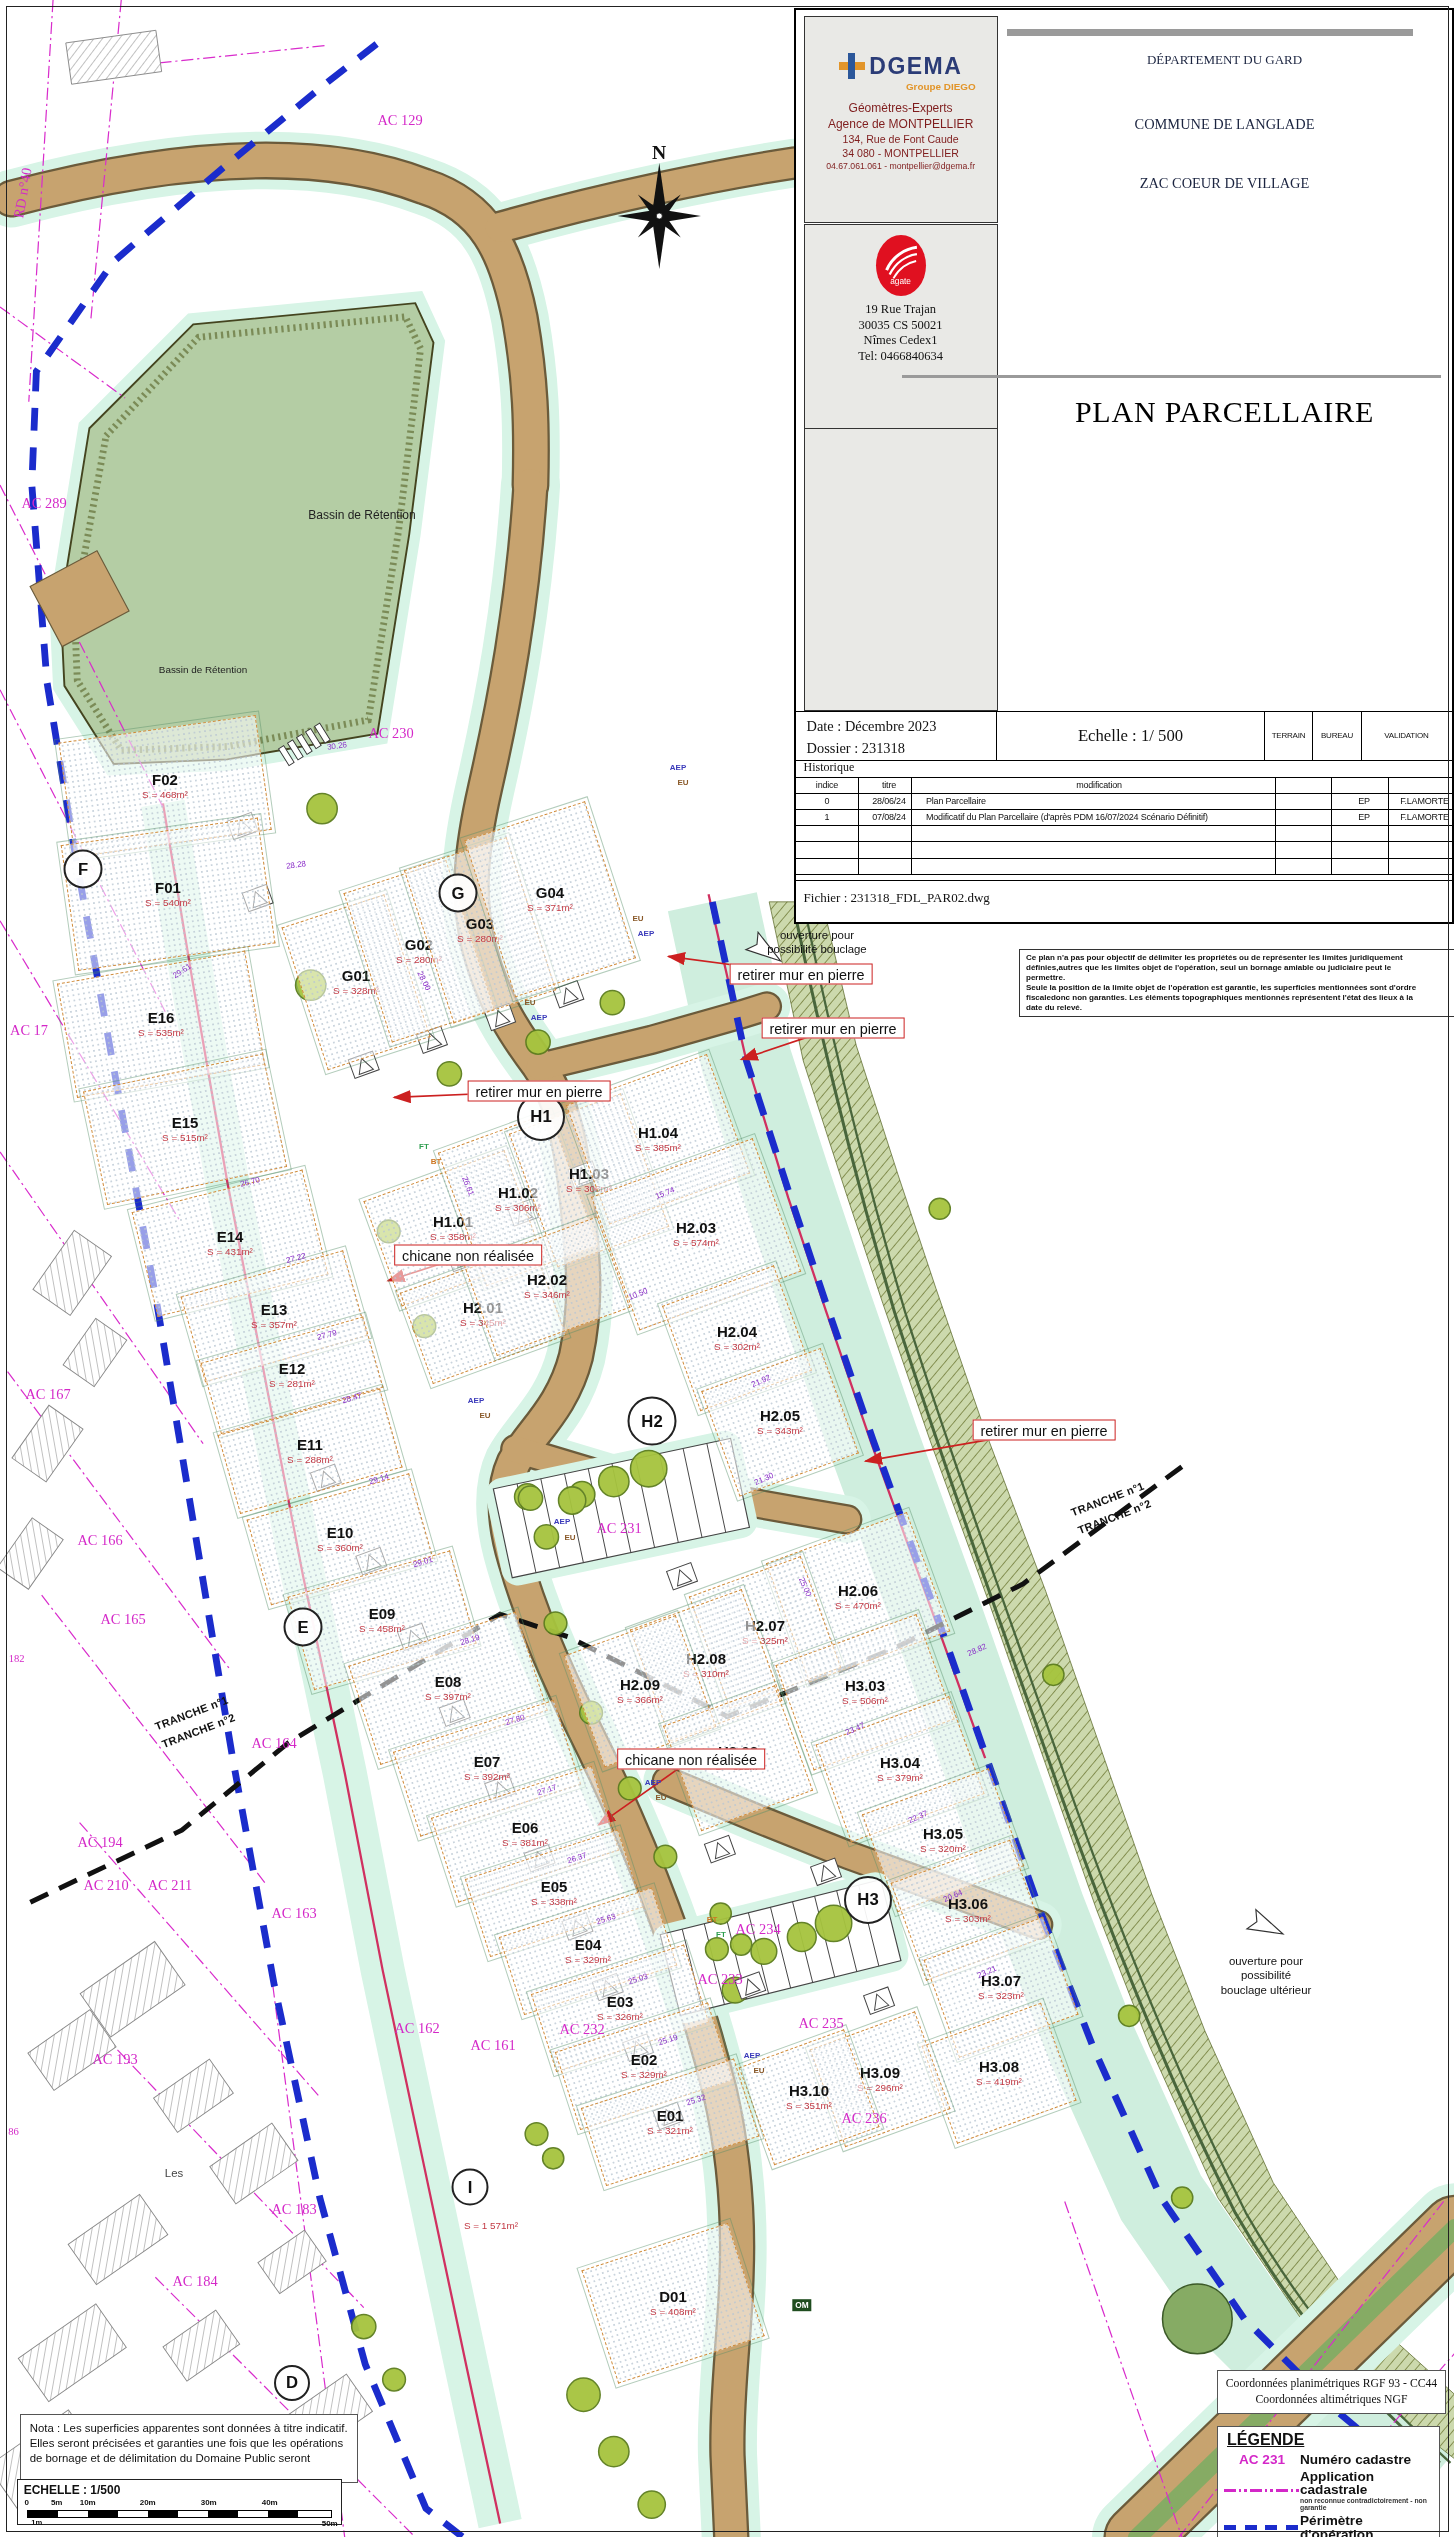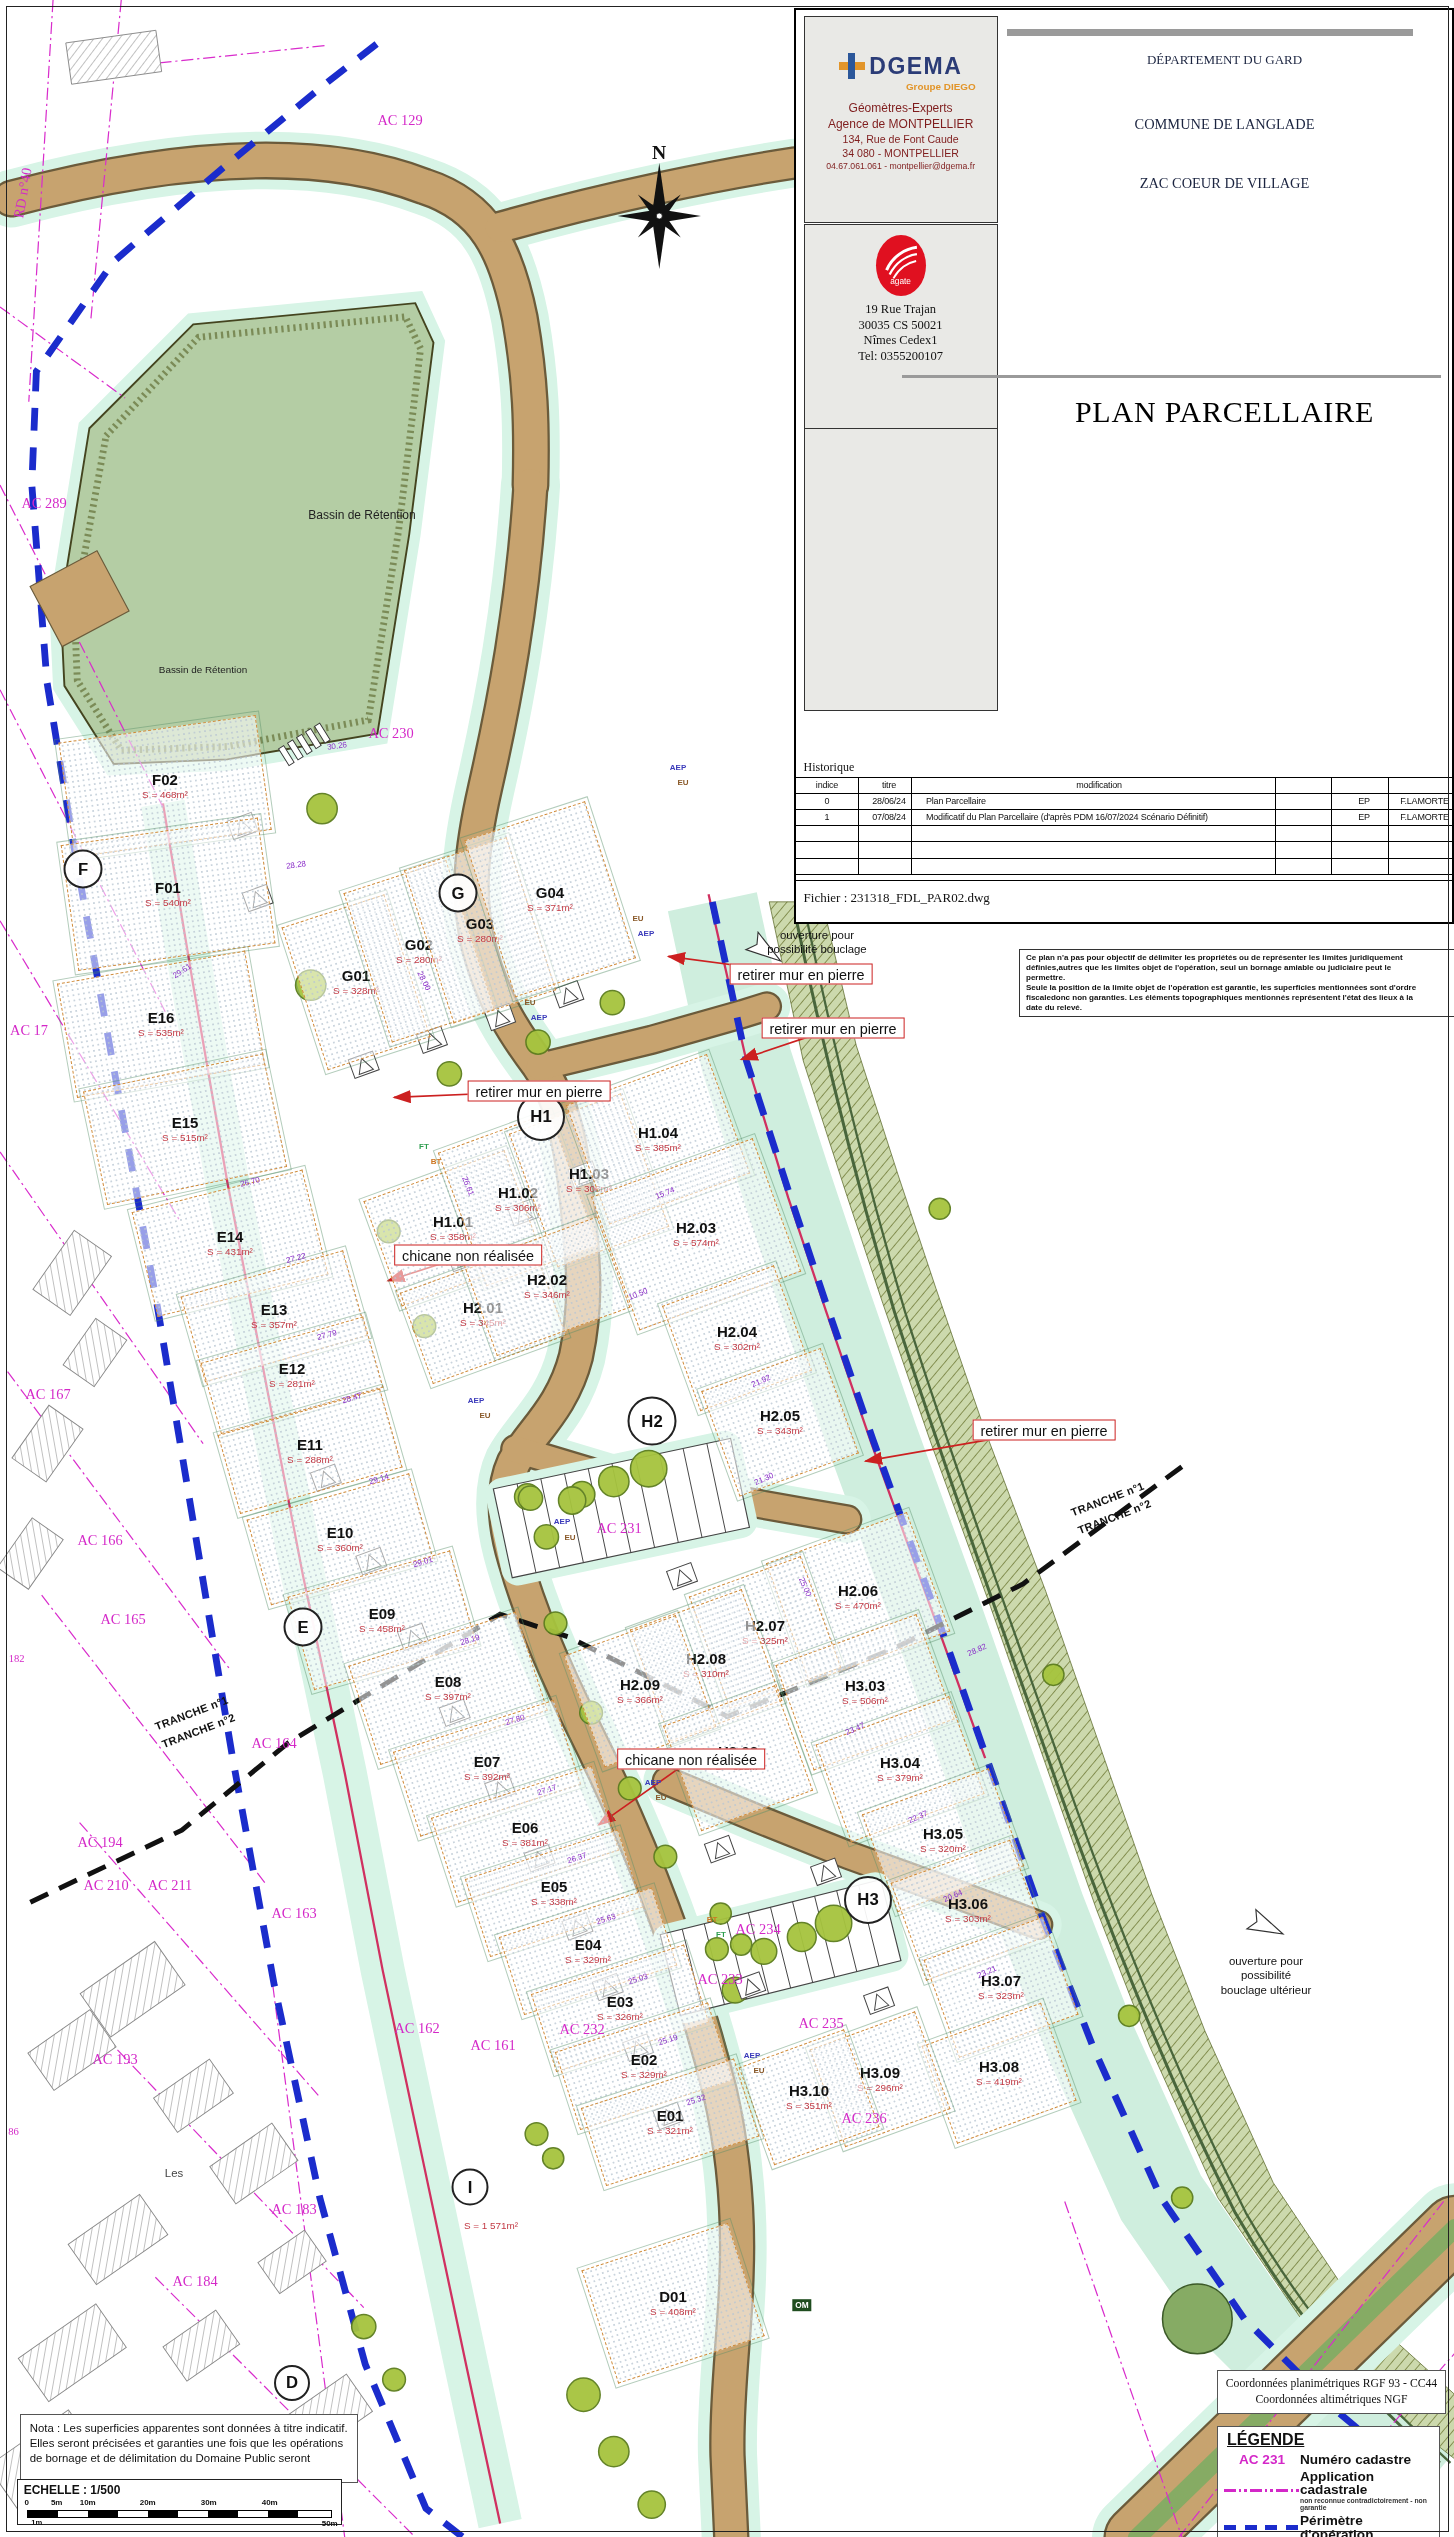--- a/index.html
+++ b/index.html
@@ -759,31 +759,41 @@
           <svg width="50" height="61" viewBox="0 0 66 80">
             <path d="M14,46 C22,28 38,18 54,16" fill="none" stroke="#fff" stroke-width="4"></path>
             <path d="M18,52 C26,36 40,27 54,25" fill="none" stroke="#fff" stroke-width="3"></path>
             <path d="M23,57 C30,44 42,36 53,34" fill="none" stroke="#fff" stroke-width="2.5"></path>
           </svg>
           <span class="agate-txt">agate</span>
         </div>
         <div class="agate-l">19 Rue Trajan</div>
         <div class="agate-l">30035 CS 50021</div>
         <div class="agate-l">Nîmes Cedex1</div>
-        <div class="agate-l">Tel: 0355200107</div>
+        <div class="agate-l">Tel: 0466840634</div>
       </div>
       <div class="lbox" style="top:418px;height:281px;"></div>
     </div>
     <div class="grey-bar"></div>
     <div class="tb-dep">DÉPARTEMENT DU GARD</div>
     <div class="tb-com">COMMUNE DE LANGLADE</div>
     <div class="tb-zac">ZAC COEUR DE VILLAGE</div>
     <div class="tb-sep"></div>
     <div class="tb-title">PLAN PARCELLAIRE</div>
 
+    <div class="daterow">
+      <div class="dc dc1">
+        <div>Date :  Décembre 2023</div>
+        <div>Dossier :  231318</div>
+      </div>
+      <div class="dc dc2">Echelle : 1/ 500</div>
+      <div class="dc dc3 dc-small">TERRAIN</div>
+      <div class="dc dc4 dc-small">BUREAU</div>
+      <div class="dc dc5 dc-small">VALIDATION</div>
+    </div>
 
     <div class="histo">
       <div class="histo-title">Historique</div>
       <div class="hrow">
         <div class="hcell c0">indice</div>
         <div class="hcell c1">titre</div>
         <div class="hcell c2" style="text-align:center">modification</div>
         <div class="hcell c3"></div>
         <div class="hcell c4"></div>
         <div class="hcell c5"></div>

